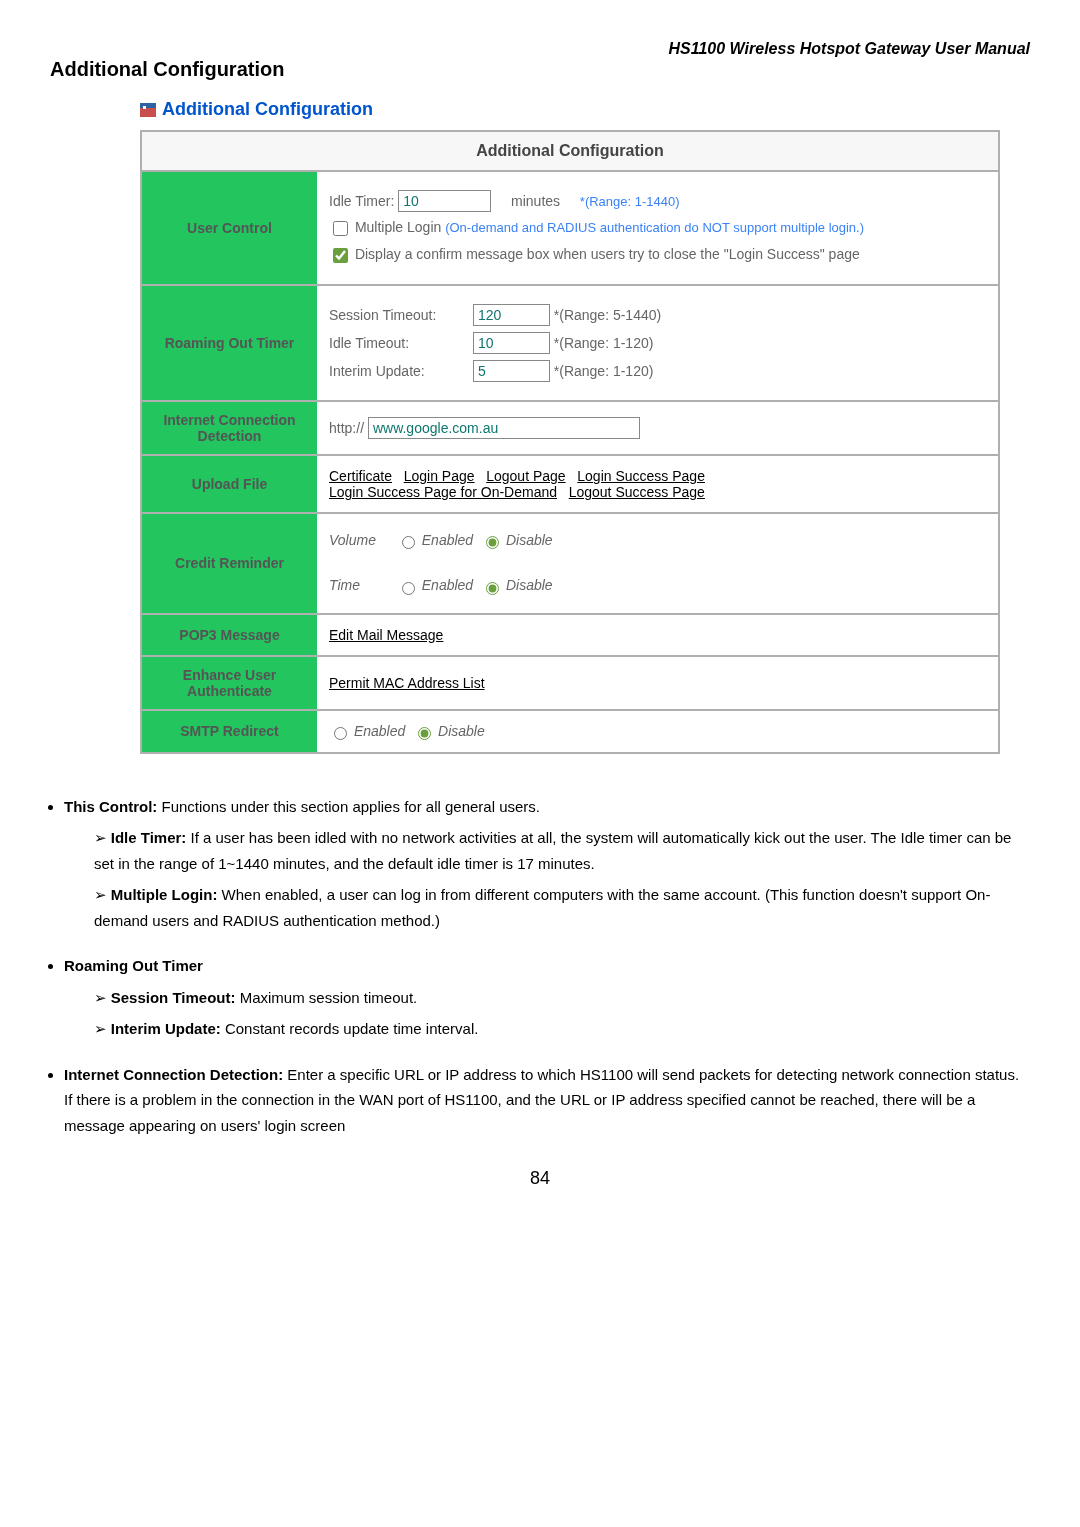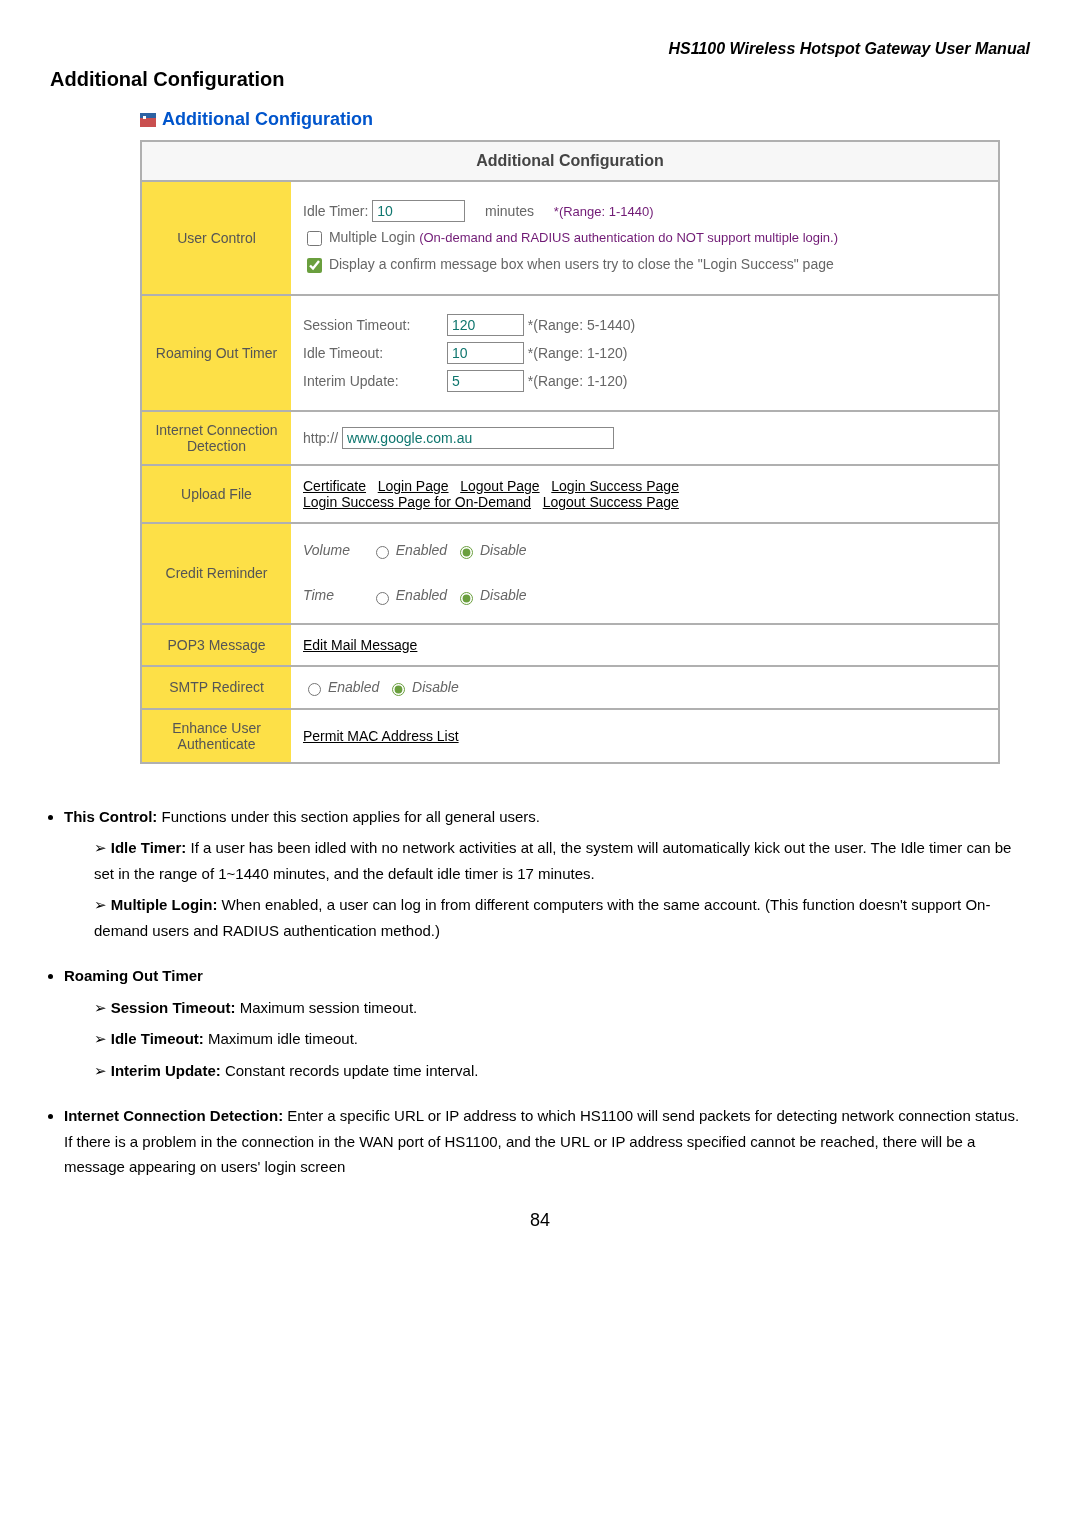--- a/index.html
+++ b/index.html
@@ -10,21 +10,21 @@
     color: #000;
     font-size: 15px;
     width: 1080px;
     background: #fff;
   }
   .top-right-title {
     font-weight: bold;
     font-style: italic;
     text-align: right;
     font-size: 16px;
-    margin-bottom: 10px;
+    margin-bottom: 0;
   }
   .page-heading {
     font-weight: bold;
     font-size: 20px;
     margin-bottom: 18px;
   }
   .section {
     margin-left: 90px;
     margin-right: 30px;
   }
@@ -67,37 +67,37 @@
   table.config th.table-header {
     text-align: center;
     padding: 10px 6px;
     background: #f7f7f7;
     border-bottom: 2px solid #b0b0b0;
     font-weight: bold;
     color: #444;
     font-size: 16px;
   }
   table.config td.rowlabel {
-    width: 150px;
-    background: #fde047;
+    width: 176px;
+    background: #22c55e;
     border-top: 2px solid #b0b0b0;
     padding: 10px 8px;
-    font-weight: normal;
+    font-weight: bold;
     color: #555;
     font-size: 14px;
     text-align: center;
   }
   table.config td.rowcontent {
     border-top: 2px solid #b0b0b0;
     padding: 12px 12px;
     color: #666;
     font-size: 14px;
   }
   .row-inner { margin: 6px 0; }
-  .hint-red { color: #701a75; font-size: 13px; }
+  .hint-red { color: #3b82f6; font-size: 13px; }
   .link { color: #000000; text-decoration: underline; cursor: pointer; }
   input[type="text"] {
     border: 1px solid #888;
     padding: 2px 4px;
     font-size: 14px;
     color: #0f766e;
   }
   input[type="checkbox"] {
     accent-color: #6a9f3e;
     width: 15px; height: 15px;
@@ -223,53 +223,52 @@
     </tr>
 
     <tr>
       <td class="rowlabel">POP3 Message</td>
       <td class="rowcontent">
         <span class="link">Edit Mail Message</span>
       </td>
     </tr>
 
     <tr>
+      <td class="rowlabel">Enhance User Authenticate</td>
+      <td class="rowcontent">
+        <span class="link">Permit MAC Address List</span>
+      </td>
+    </tr>
+
+    <tr>
       <td class="rowlabel">SMTP Redirect</td>
       <td class="rowcontent radio-group">
         <input type="radio" name="smtp" style="">
         <span>Enabled</span>
         <input type="radio" name="smtp" checked="" style="">
         <span>Disable</span>
-      </td>
-    </tr>
-
-    <tr>
-      <td class="rowlabel">Enhance User Authenticate</td>
-      <td class="rowcontent">
-        <span class="link">Permit MAC Address List</span>
       </td>
     </tr>
   </tbody>
     </table>
 </div>
 
 <div class="body-text">
   <ul class="top">
     <li>
       <b>This Control:</b><span> Functions under this section applies for all general users.</span>
       <ul class="sub">
         <li><b>Idle Timer:</b><span> If a user has been idled with no network activities at all, the system will automatically kick out the user. The Idle timer can be set in the range of 1~1440 minutes, and the default idle timer is 17 minutes.</span></li>
         <li><b>Multiple Login:</b><span> When enabled, a user can log in from different computers with the same account. (This function doesn't support On-demand users and RADIUS authentication method.)</span></li>
       </ul>
     </li>
     <li>
       <b>Roaming Out Timer</b>
       <ul class="sub">
         <li><b>Session Timeout:</b><span> Maximum session timeout.</span></li>
-        <li><b>Idle Timeout:</b><span> Maximum idle timeout.</span></li>
         <li><b>Interim Update:</b><span> Constant records update time interval.</span></li>
       </ul>
     </li>
     <li>
       <b>Internet Connection Detection:</b><span> Enter a specific URL or IP address to which HS1100 will send packets for detecting network connection status. If there is a problem in the connection in the WAN port of HS1100, and the URL or IP address specified cannot be reached, there will be a message appearing on users' login screen</span>
     </li>
   </ul>
 </div>
 
 <div class="footer-num">84</div>

